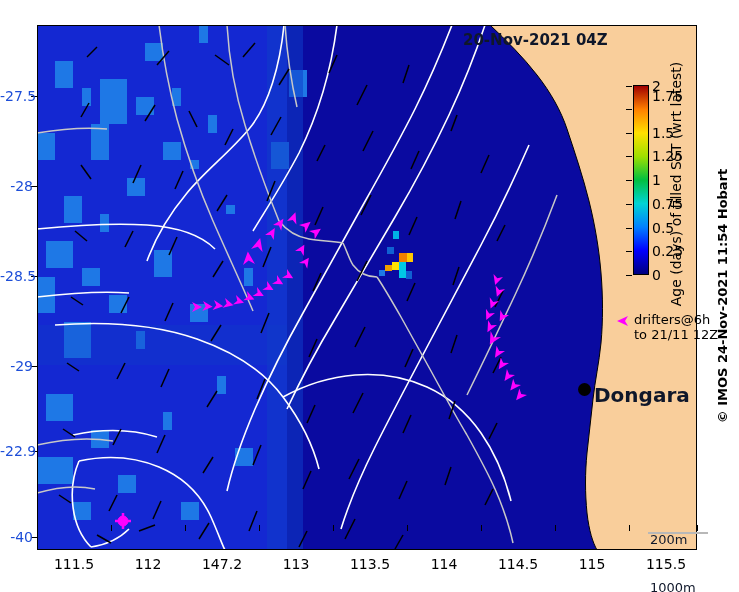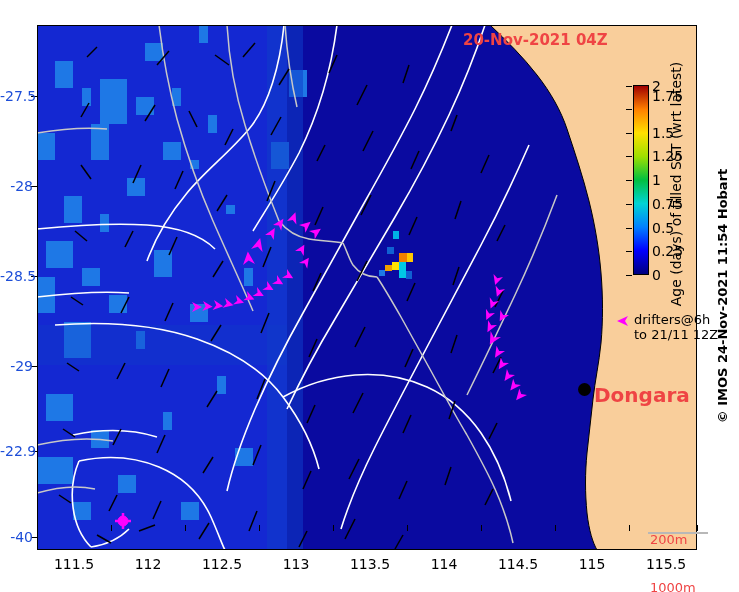--- a/index.html
+++ b/index.html
@@ -18,21 +18,21 @@
 
   
   .tick{position:absolute;background:#000;}
   .xtickmark{width:1px;height:6px;top:525px;}
   .xlab{position:absolute;top:556px;font-size:14px;color:#000;
         transform:translateX(-50%);white-space:nowrap;}
   .ylabwrap{position:absolute;left:0;width:33px;text-align:right;
             font-size:14px;color:#1d4ed8;transform:translateY(-50%);}
 
   
-  .maptext{position:absolute;color:#ef4444;white-space:pre;}
+  .maptext{position:absolute;color:#0f172a;white-space:pre;}
   #datestamp{left:463px;top:31px;font-size:15px;font-weight:bold;}
   #velblock{left:485px;top:86px;font-size:13px;line-height:16px;}
   #dongara-label{left:594px;top:383px;font-size:20px;font-weight:bold;}
   #dongara-dot{position:absolute;left:578px;top:383px;width:13px;height:13px;
                border-radius:50%;background:#000;}
   #scalelabels{left:650px;top:500px;font-size:13px;line-height:16px;}
   #scaleline{position:absolute;left:648px;top:532px;width:60px;height:2px;
              background:#b8b8b8;}
 
   
@@ -394,21 +394,21 @@
     <div class="tick xtickmark" style="left:259px;"></div>
     <div class="tick xtickmark" style="left:333px;"></div>
     <div class="tick xtickmark" style="left:407px;"></div>
     <div class="tick xtickmark" style="left:481px;"></div>
     <div class="tick xtickmark" style="left:555px;"></div>
     <div class="tick xtickmark" style="left:629px;"></div>
     <div class="tick xtickmark" style="left:697px;"></div>
 
     <div class="xlab" style="left:74px;">111.5</div>
     <div class="xlab" style="left:148px;">112</div>
-    <div class="xlab" style="left:222px;">112.5</div>
+    <div class="xlab" style="left:222px;">147.2</div>
     <div class="xlab" style="left:296px;">113</div>
     <div class="xlab" style="left:370px;">113.5</div>
     <div class="xlab" style="left:444px;">114</div>
     <div class="xlab" style="left:518px;">114.5</div>
     <div class="xlab" style="left:592px;">115</div>
     <div class="xlab" style="left:666px;">115.5</div>
   </div>
 
   <div id="yaxis">
     <div class="tick" style="left:31px;top:96px;width:6px;height:1px;"></div>

